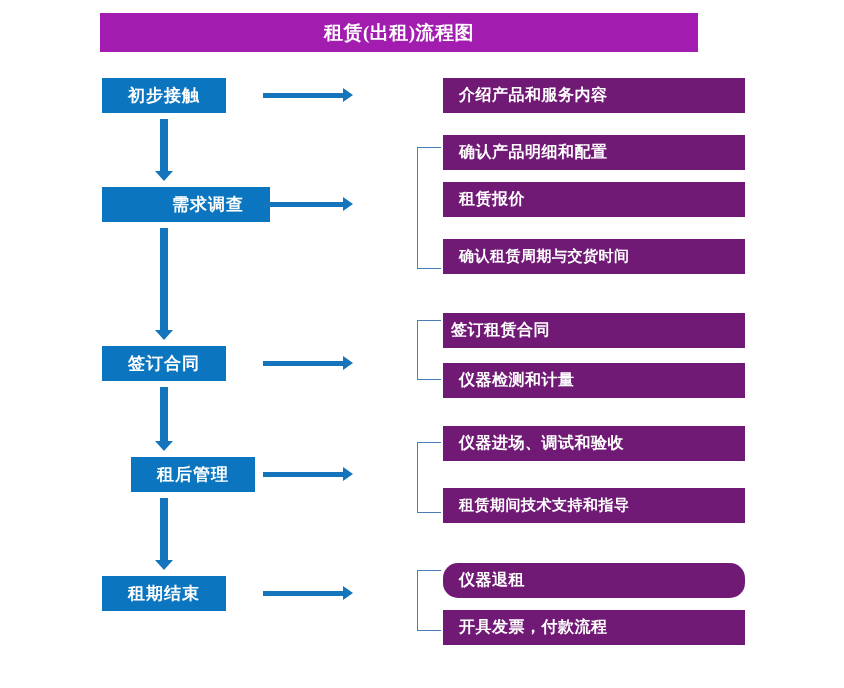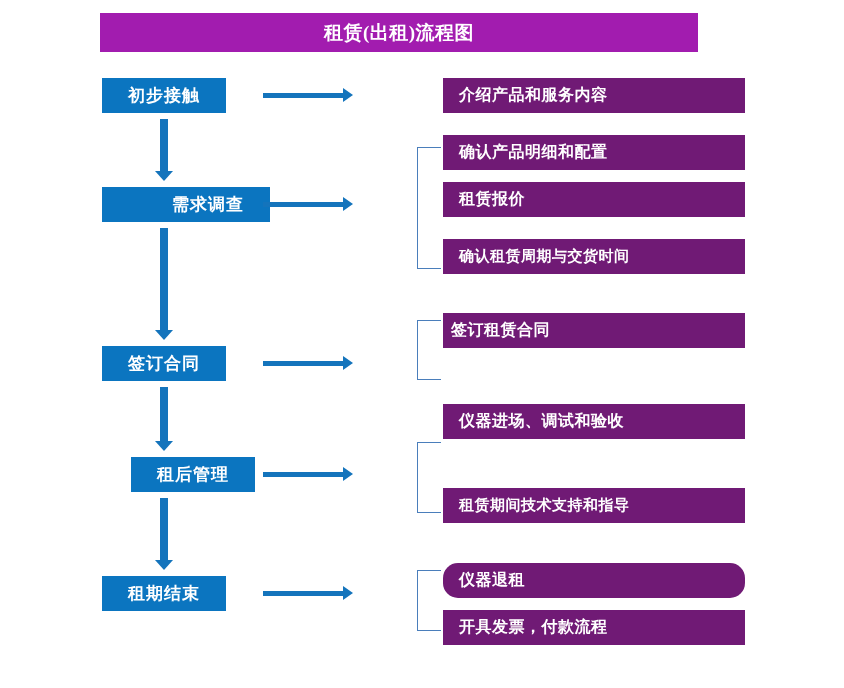--- a/index.html
+++ b/index.html
@@ -189,20 +189,21 @@
   <div class="bracket" style="top:442px; height:71px;"></div>
   <div class="bracket" style="top:570px; height:61px;"></div>
 
   <div class="detail-box" style="top:78px;">介绍产品和服务内容</div>
 
   <div class="detail-box" style="top:135px;">确认产品明细和配置</div>
   <div class="detail-box" style="top:182px;">租赁报价</div>
   <div class="detail-box narrow-text" style="top:239px;">确认租赁周期与交货时间</div>
 
   <div class="detail-box" style="top:313px;padding-left:8px;">签订租赁合同</div>
-
-  <div class="detail-box" style="top:404px;">仪器进场、调试和验收</div>
+  <div class="detail-box" style="top:363px;">仪器检测和计量</div>
+
+  <div class="detail-box" style="top:426px;">仪器进场、调试和验收</div>
   <div class="detail-box narrow-text" style="top:488px;">租赁期间技术支持和指导</div>
 
   <div class="detail-box" style="top:563px;border-radius:15px;">仪器退租</div>
   <div class="detail-box" style="top:610px;">开具发票，付款流程</div>
 
 </div>
 
 </body></html>

